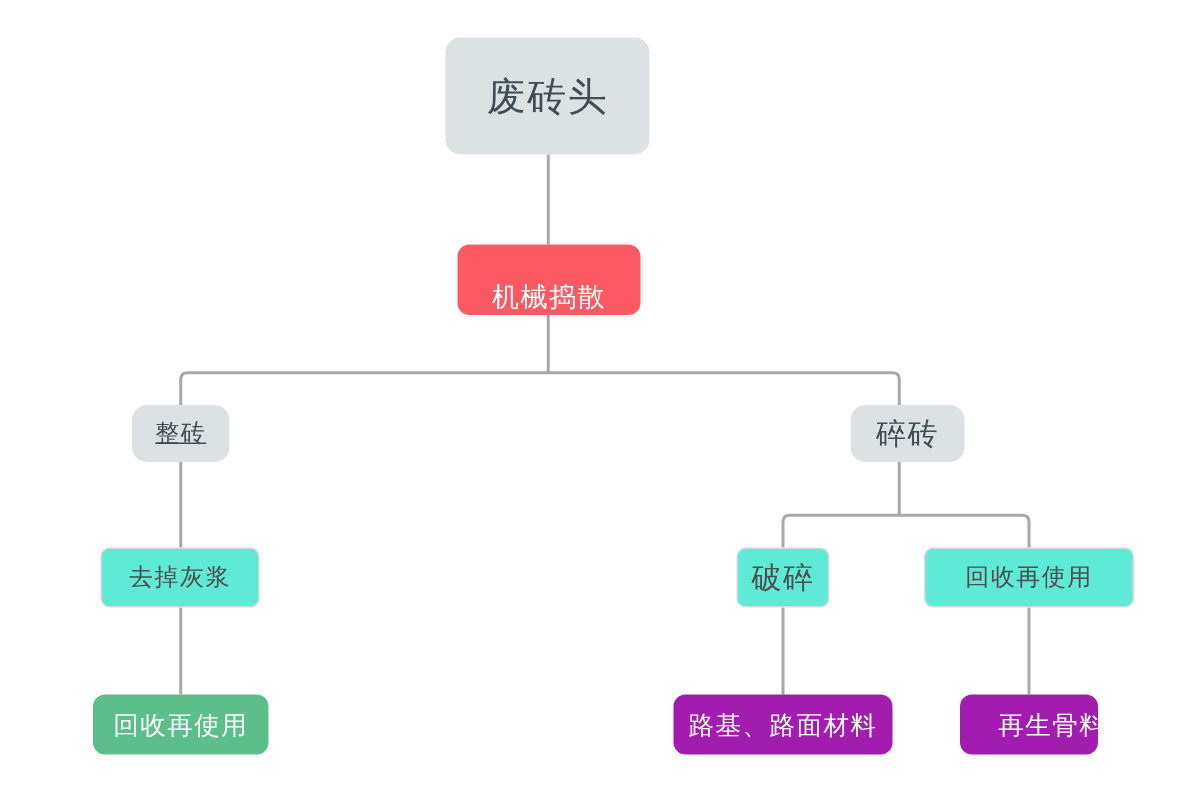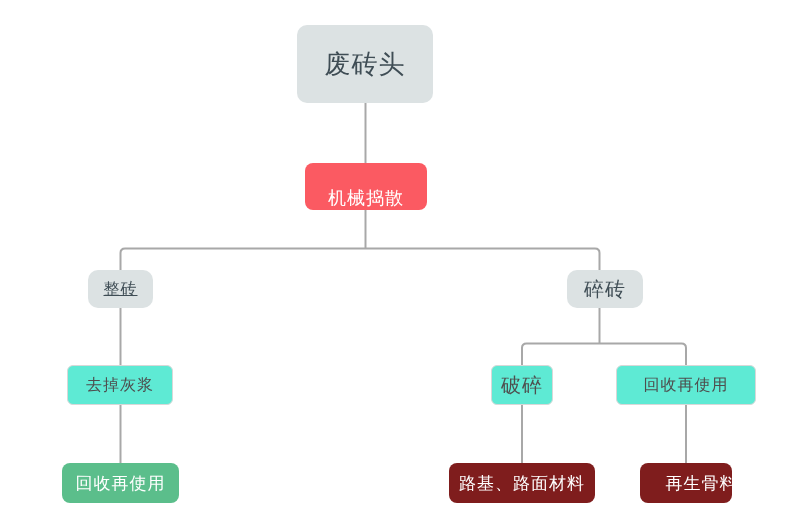--- a/index.html
+++ b/index.html
@@ -46,21 +46,21 @@
     border: 1px solid #d8d8d8;
     color: #4e4e4e;
     border-radius: 6px;
   }
   .node-green {
     background: #5bbe8b;
     color: #ffffff;
     border-radius: 8px;
   }
   .node-blue {
-    background: #7f1d1d;
+    background: #a21caf;
     color: #ffffff;
     border-radius: 8px;
   }
   
   .n-root        { left: 297px; top: 25px;  width: 136px; height: 78px; font-size: 26px; }
   .n-process     { left: 305px; top: 163px; width: 122px; height: 47px; font-size: 18px; align-items: flex-end; }
   .n-whole       { left: 88px;  top: 270px; width: 65px;  height: 38px; font-size: 16px; text-decoration: underline; }
   .n-broken      { left: 567px; top: 270px; width: 76px;  height: 38px; font-size: 20px; }
   .n-mortar      { left: 67px;  top: 365px; width: 106px; height: 40px; font-size: 16px; }
   .n-crush       { left: 491px; top: 365px; width: 62px;  height: 40px; font-size: 20px; }

